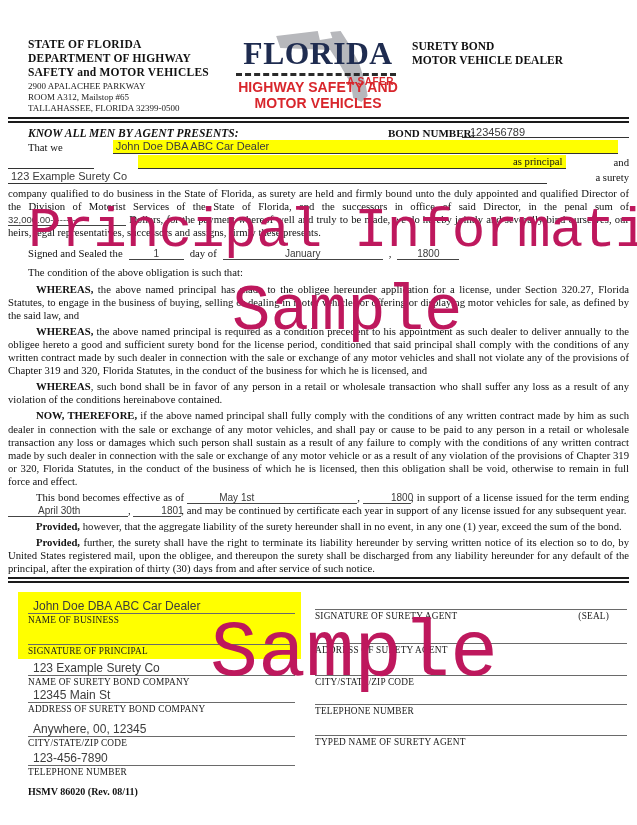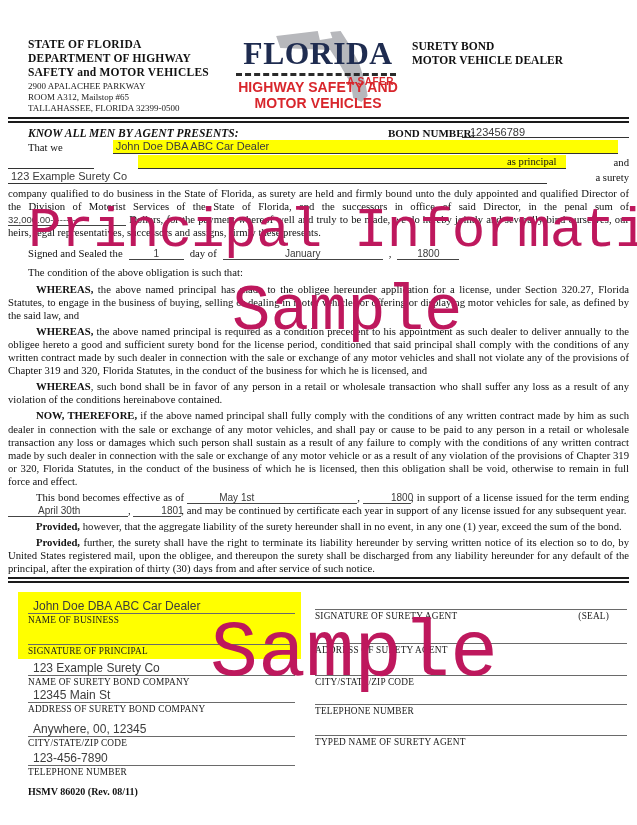--- a/index.html
+++ b/index.html
@@ -112,21 +112,21 @@
 
   <div class="body">
 
     <div class="row">
       <span class="tw">That we</span>
       <span class="fillgrow hl uline val" style="margin-right:11px;padding-left:3px;">John Doe DBA ABC Car Dealer</span>
     </div>
 
     <div class="row">
       <span class="b1 uline"></span>
-      <span class="fillgrow hl uline" style="text-align:right;padding-right:9px;">as principal</span>
+      <span class="fillgrow hl uline" style="text-align:right;padding-right:3px;">as principal</span>
       <span class="endword">and</span>
     </div>
 
     <div class="row">
       <span class="fillgrow uline val" style="padding-left:3px;">123 Example Surety Co</span>
       <span class="endword">a surety</span>
     </div>
 
     <p class="para"><span>company qualified to do business in the State of Florida, as surety are held and firmly bound unto the duly appointed and qualified Director of the Division of Motorist Services of the State of Florida, and the successors in office of said Director, in the penal sum of</span>
       <span class="seg w118">32,000.00--------</span>

